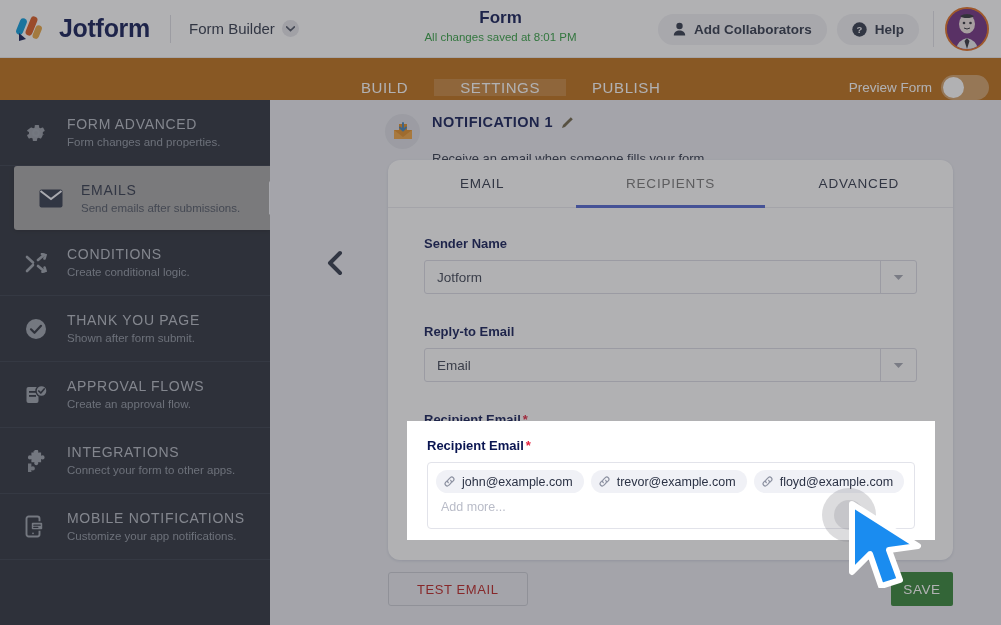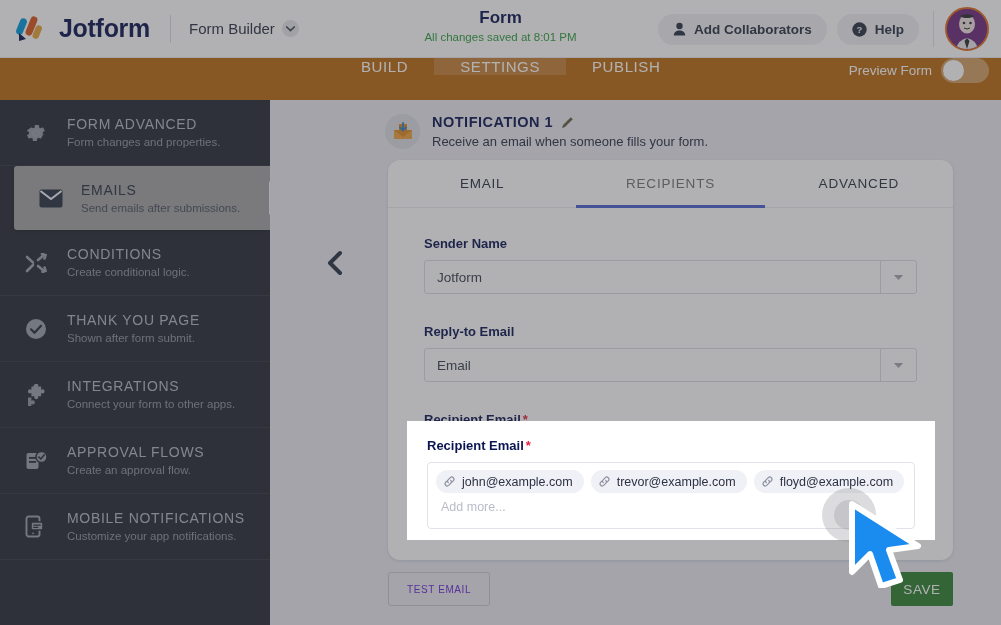--- a/index.html
+++ b/index.html
@@ -42,21 +42,21 @@
   .avatar {
     width: 44px; height: 44px; border-radius: 50%; margin-left: 11px;
     border: 2.5px solid #e06c1f; background: #6d2a7d;
     display: flex; align-items: flex-end; justify-content: center; overflow: hidden;
     position: relative;
   }
 
   
   .navbar {
     position: absolute; left: 0; top: 58px; width: 1001px; height: 58px;
-    background: #bb6b12; display: flex; align-items: flex-start;
+    background: #bb6b12; display: flex; align-items: center;
   }
   .nav-tabs { display: flex; margin-left: 335px; }
   .nav-tab {
     display: flex; align-items: center; justify-content: center;
     padding: 0 26px; color: #ffffff; font-size: 15px; letter-spacing: 0.6px;
     cursor: pointer; background: transparent; border: none; font-family: inherit;
   }
   .nav-tab.active { background: rgba(255,255,255,0.16); }
   .preview-wrap { margin-left: auto; display: flex; align-items: center; padding-right: 12px; }
   .preview-label { color: #ffffff; font-size: 13.5px; margin-right: 9px; }
@@ -109,21 +109,21 @@
   .notif-head { position: absolute; left: 115px; top: 12px; display: flex; align-items: flex-start; }
   .notif-badge {
     width: 35px; height: 35px; border-radius: 50%; background: #dcdde4;
     display: flex; align-items: center; justify-content: center; margin-right: 12px; margin-top: 2px;
   }
   .notif-title {
     font-size: 14.5px; font-weight: bold; color: #0a1551; letter-spacing: 0.5px;
     display: flex; align-items: center; line-height: 20px;
   }
   .notif-title .pencil { margin-left: 8px; color: #6b6044; display: flex; }
-  .notif-sub { font-size: 13px; color: #2b3245; line-height: 20px; margin-top: 0; }
+  .notif-sub { font-size: 13px; color: #2b3245; line-height: 20px; margin-top: 17px; }
 
   .card {
     position: absolute; left: 118px; top: 60px; width: 565px; height: 400px;
     background: #ffffff; border-radius: 12px; box-shadow: 0 1px 3px rgba(10,21,81,0.12);
   }
   .card-tabs { display: flex; height: 48px; border-bottom: 1px solid #e9e9ef; }
   .card-tab {
     flex: 1; display: flex; align-items: center; justify-content: center;
     font-size: 13.5px; letter-spacing: 0.8px; color: #2b3245; cursor: pointer;
     position: relative; background: none; border: none; font-family: inherit;
@@ -163,23 +163,23 @@
   .chip {
     display: flex; align-items: center; height: 23px; border-radius: 12px;
     background: #f0f1f6; padding: 0 11px 0 8px; font-size: 12.5px; color: #2b3245;
   }
   .chip .link-ic { margin-right: 7px; display: flex; color: #8b90a0; }
   .add-more { font-size: 12.5px; color: #b9bcc8; margin: 7px 0 8px 5px; }
 
   
   .footer { position: absolute; left: 118px; top: 472px; width: 565px; height: 40px; }
   .btn-test {
-    position: absolute; left: 0; top: 0; height: 34px; padding: 0 18px;
+    position: absolute; left: 0; top: 0; height: 34px; padding: 0 28px;
     border: 1px solid #c9cad3; border-radius: 3px; background: transparent;
-    color: #6d28d9; font-size: 10px; letter-spacing: 0.6px; cursor: pointer; font-family: inherit;
+    color: #b91c1c; font-size: 13px; letter-spacing: 0.6px; cursor: pointer; font-family: inherit;
   }
   .btn-save {
     position: absolute; right: 0; top: 0; height: 34px; width: 62px;
     background: #2d8031; border: none; border-radius: 2px;
     color: #ffffff; font-size: 13.5px; letter-spacing: 0.6px; cursor: pointer; font-family: inherit;
   }
 
   
   .dim {
     position: absolute; left: 0; top: 0; width: 1001px; height: 625px;
@@ -332,43 +332,43 @@
       </span>
       <span class="si-text">
         <span class="si-title">THANK YOU PAGE</span>
         <span class="si-sub" style="display:block">Shown after form submit.</span>
       </span>
     </div>
 
     <div class="side-item">
       <span class="si-icon">
         <svg width="23" height="22" viewBox="0 0 23 22" fill="currentColor">
-            <path d="M9.2 1.2a2.1 2.1 0 014.1 0c0 .5-.2.9-.4 1.3h3.2v3.3c.4-.3.9-.5 1.4-.5a2.1 2.1 0 010 4.2c-.5 0-1-.2-1.4-.5v3.3h-3.2c.2.4.4.8.4 1.3a2.1 2.1 0 01-4.1 0c0-.5.1-.9.4-1.3H6.4V9c-.4.3-.9.5-1.4.5a2.1 2.1 0 010-4.2c.5 0 1 .2 1.4.5V2.5h2.4c-.3-.4-.4-.8-.4-1.3z"></path>
-            <path d="M3 13.5h3.4v3.3c.4-.3.9-.5 1.4-.5a2.1 2.1 0 010 4.2c-.5 0-1-.2-1.4-.5v2.9H3z" opacity="0.9"></path>
-          </svg>
-      </span>
-      <span class="si-text">
-        <span class="si-title">INTEGRATIONS</span>
-        <span class="si-sub" style="display:block">Connect your form to other apps.</span>
-      </span>
-    </div>
-
-    <div class="side-item">
-      <span class="si-icon">
-        <svg width="23" height="22" viewBox="0 0 23 22" fill="currentColor">
             <rect x="1.5" y="3" width="12" height="16" rx="2"></rect>
             <rect x="4" y="7" width="7" height="1.8" fill="#262b36"></rect>
             <rect x="4" y="11" width="7" height="1.8" fill="#262b36"></rect>
             <circle cx="16.5" cy="7" r="5.5" fill="currentColor" stroke="#262b36" stroke-width="1.4"></circle>
             <path d="M13.8 7 L15.8 9 L19.2 5" stroke="#262b36" stroke-width="1.7" fill="none" stroke-linecap="round" stroke-linejoin="round"></path>
           </svg>
       </span>
       <span class="si-text">
         <span class="si-title">APPROVAL FLOWS</span>
         <span class="si-sub" style="display:block">Create an approval flow.</span>
+      </span>
+    </div>
+
+    <div class="side-item">
+      <span class="si-icon">
+        <svg width="23" height="22" viewBox="0 0 23 22" fill="currentColor">
+            <path d="M9.2 1.2a2.1 2.1 0 014.1 0c0 .5-.2.9-.4 1.3h3.2v3.3c.4-.3.9-.5 1.4-.5a2.1 2.1 0 010 4.2c-.5 0-1-.2-1.4-.5v3.3h-3.2c.2.4.4.8.4 1.3a2.1 2.1 0 01-4.1 0c0-.5.1-.9.4-1.3H6.4V9c-.4.3-.9.5-1.4.5a2.1 2.1 0 010-4.2c.5 0 1 .2 1.4.5V2.5h2.4c-.3-.4-.4-.8-.4-1.3z"></path>
+            <path d="M3 13.5h3.4v3.3c.4-.3.9-.5 1.4-.5a2.1 2.1 0 010 4.2c-.5 0-1-.2-1.4-.5v2.9H3z" opacity="0.9"></path>
+          </svg>
+      </span>
+      <span class="si-text">
+        <span class="si-title">INTEGRATIONS</span>
+        <span class="si-sub" style="display:block">Connect your form to other apps.</span>
       </span>
     </div>
 
     <div class="side-item">
       <span class="si-icon">
         <svg width="20" height="23" viewBox="0 0 20 23" fill="none" stroke="currentColor" stroke-width="1.9">
             <rect x="1.5" y="1.5" width="13" height="20" rx="2.2"></rect>
             <circle cx="8" cy="18.3" r="0.9" fill="currentColor" stroke="none"></circle>
             <rect x="6" y="7" width="12" height="8" rx="1.6" fill="currentColor" stroke="#262b36" stroke-width="1.6"></rect>
             <path d="M8.8 10.2h6.4M8.8 12.4h4" stroke="#262b36" stroke-width="1.3" stroke-linecap="round"></path>

